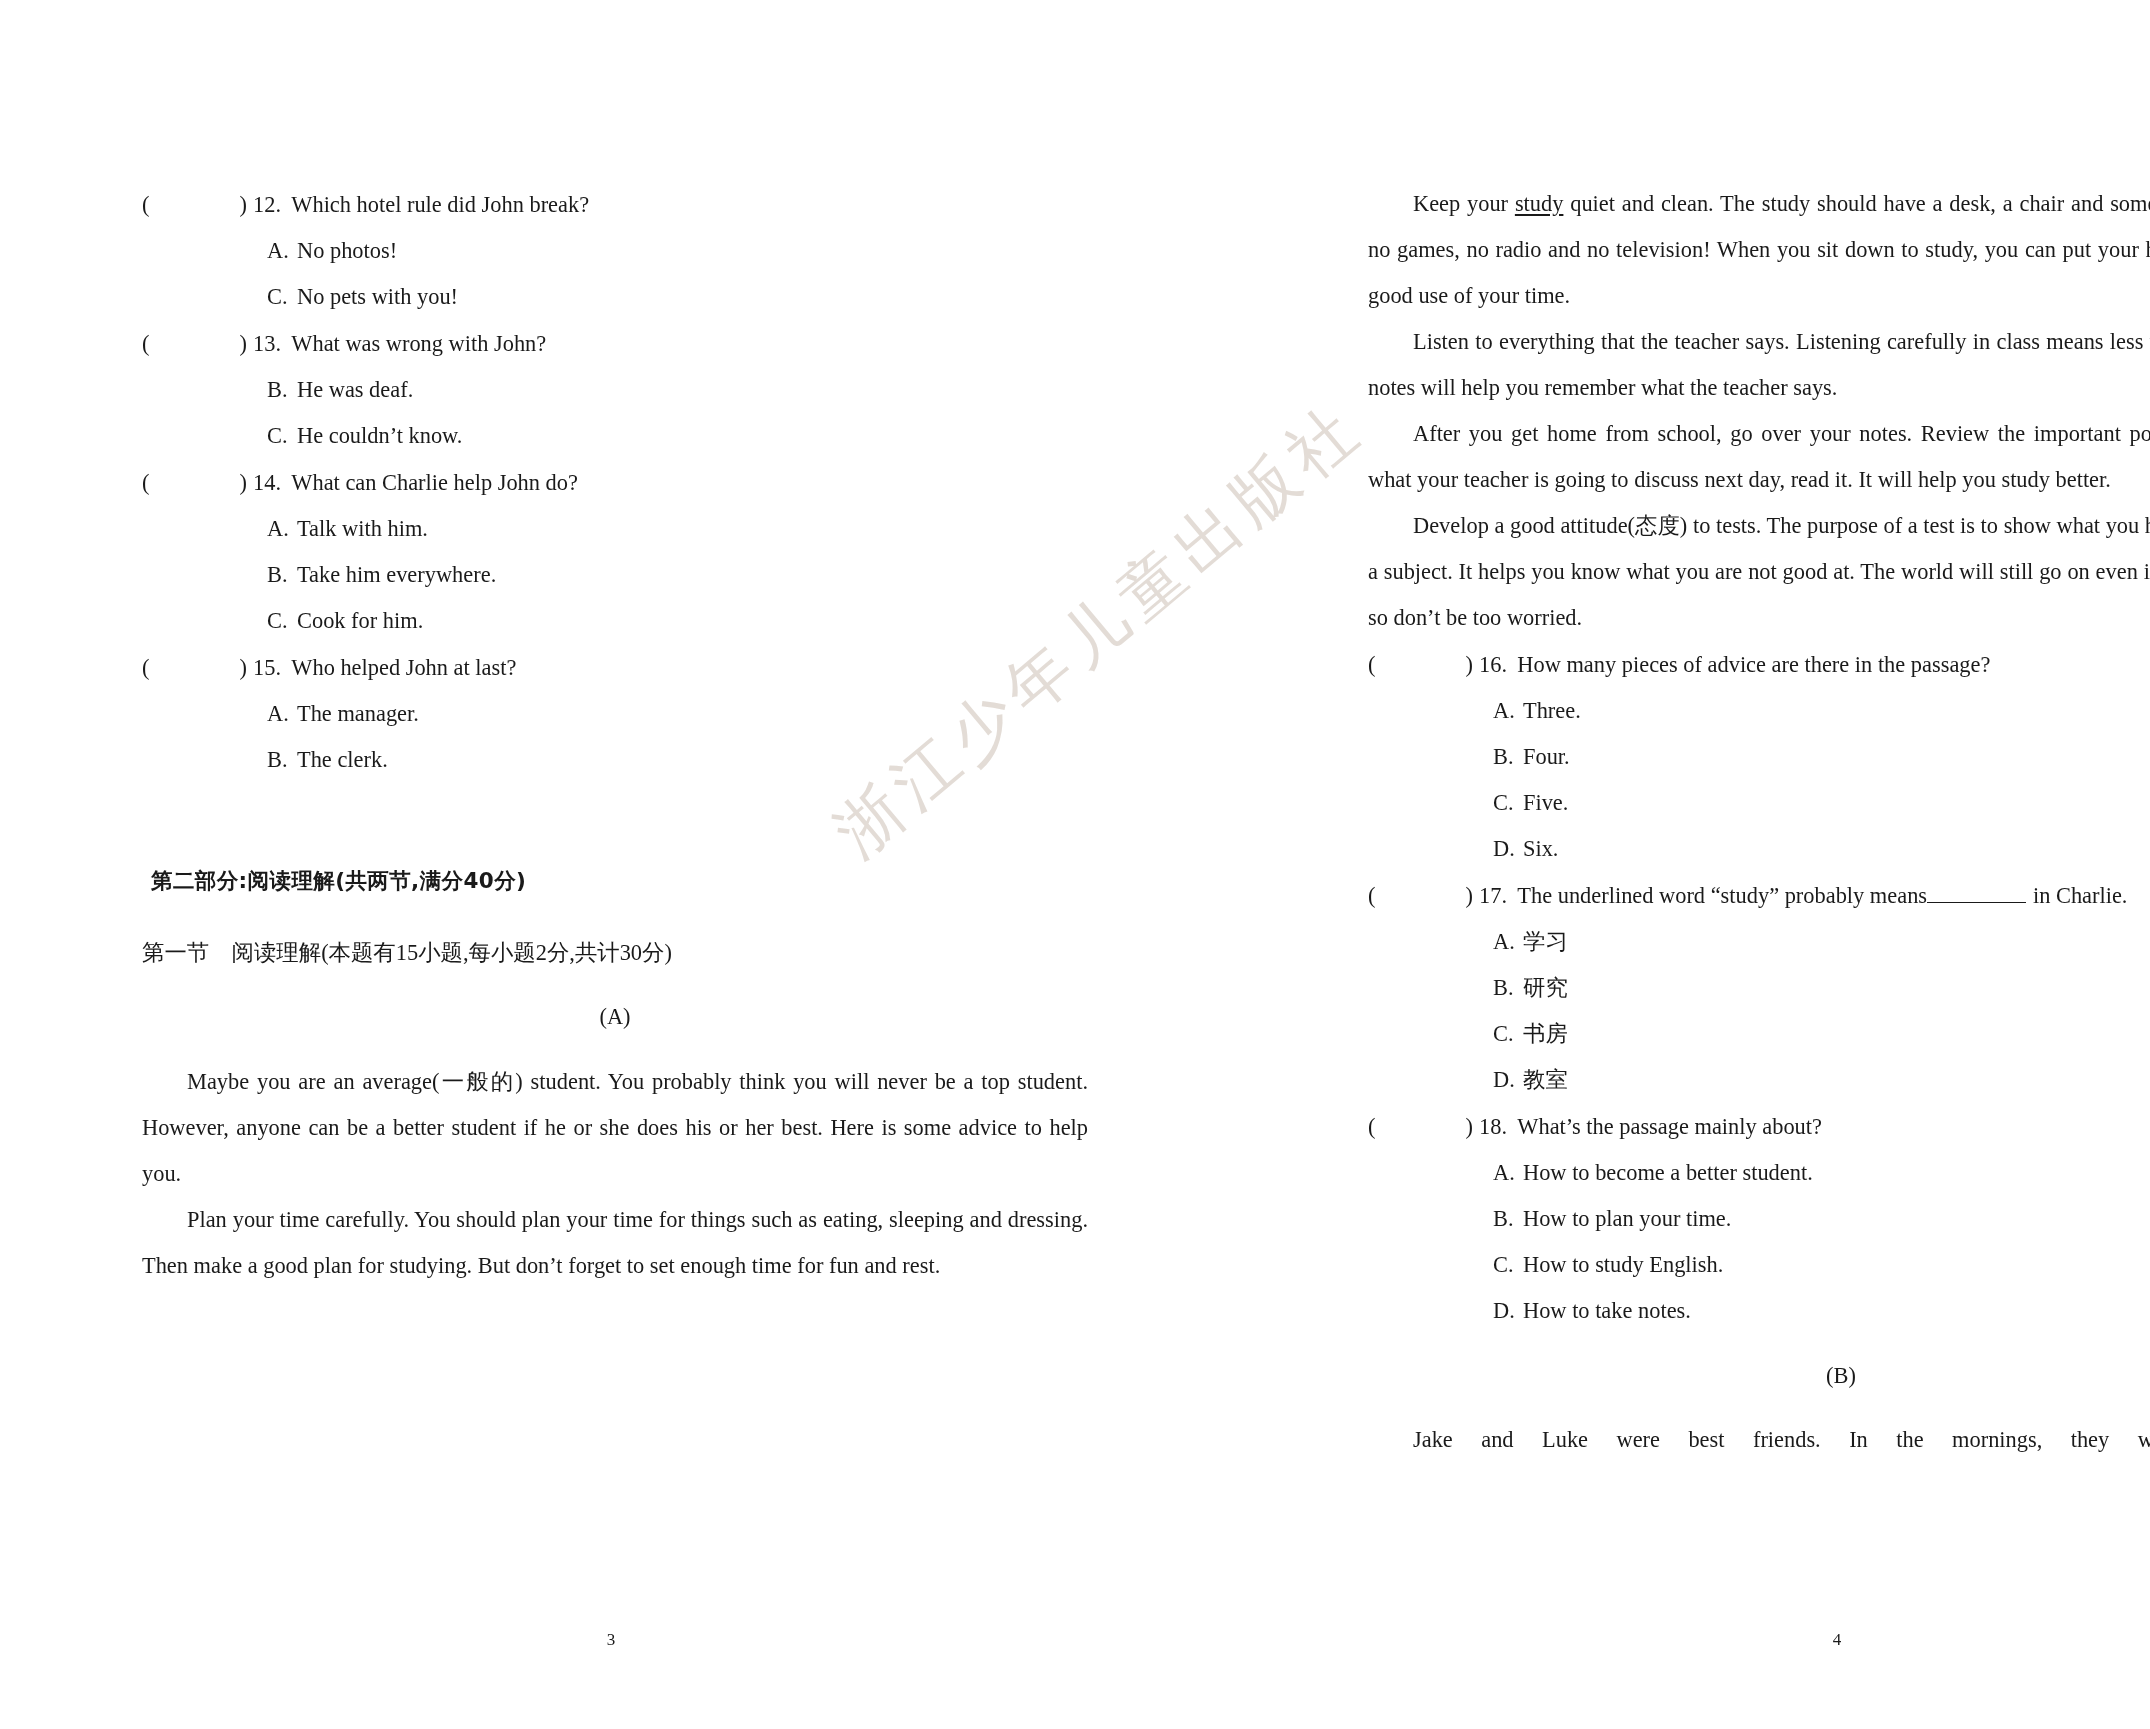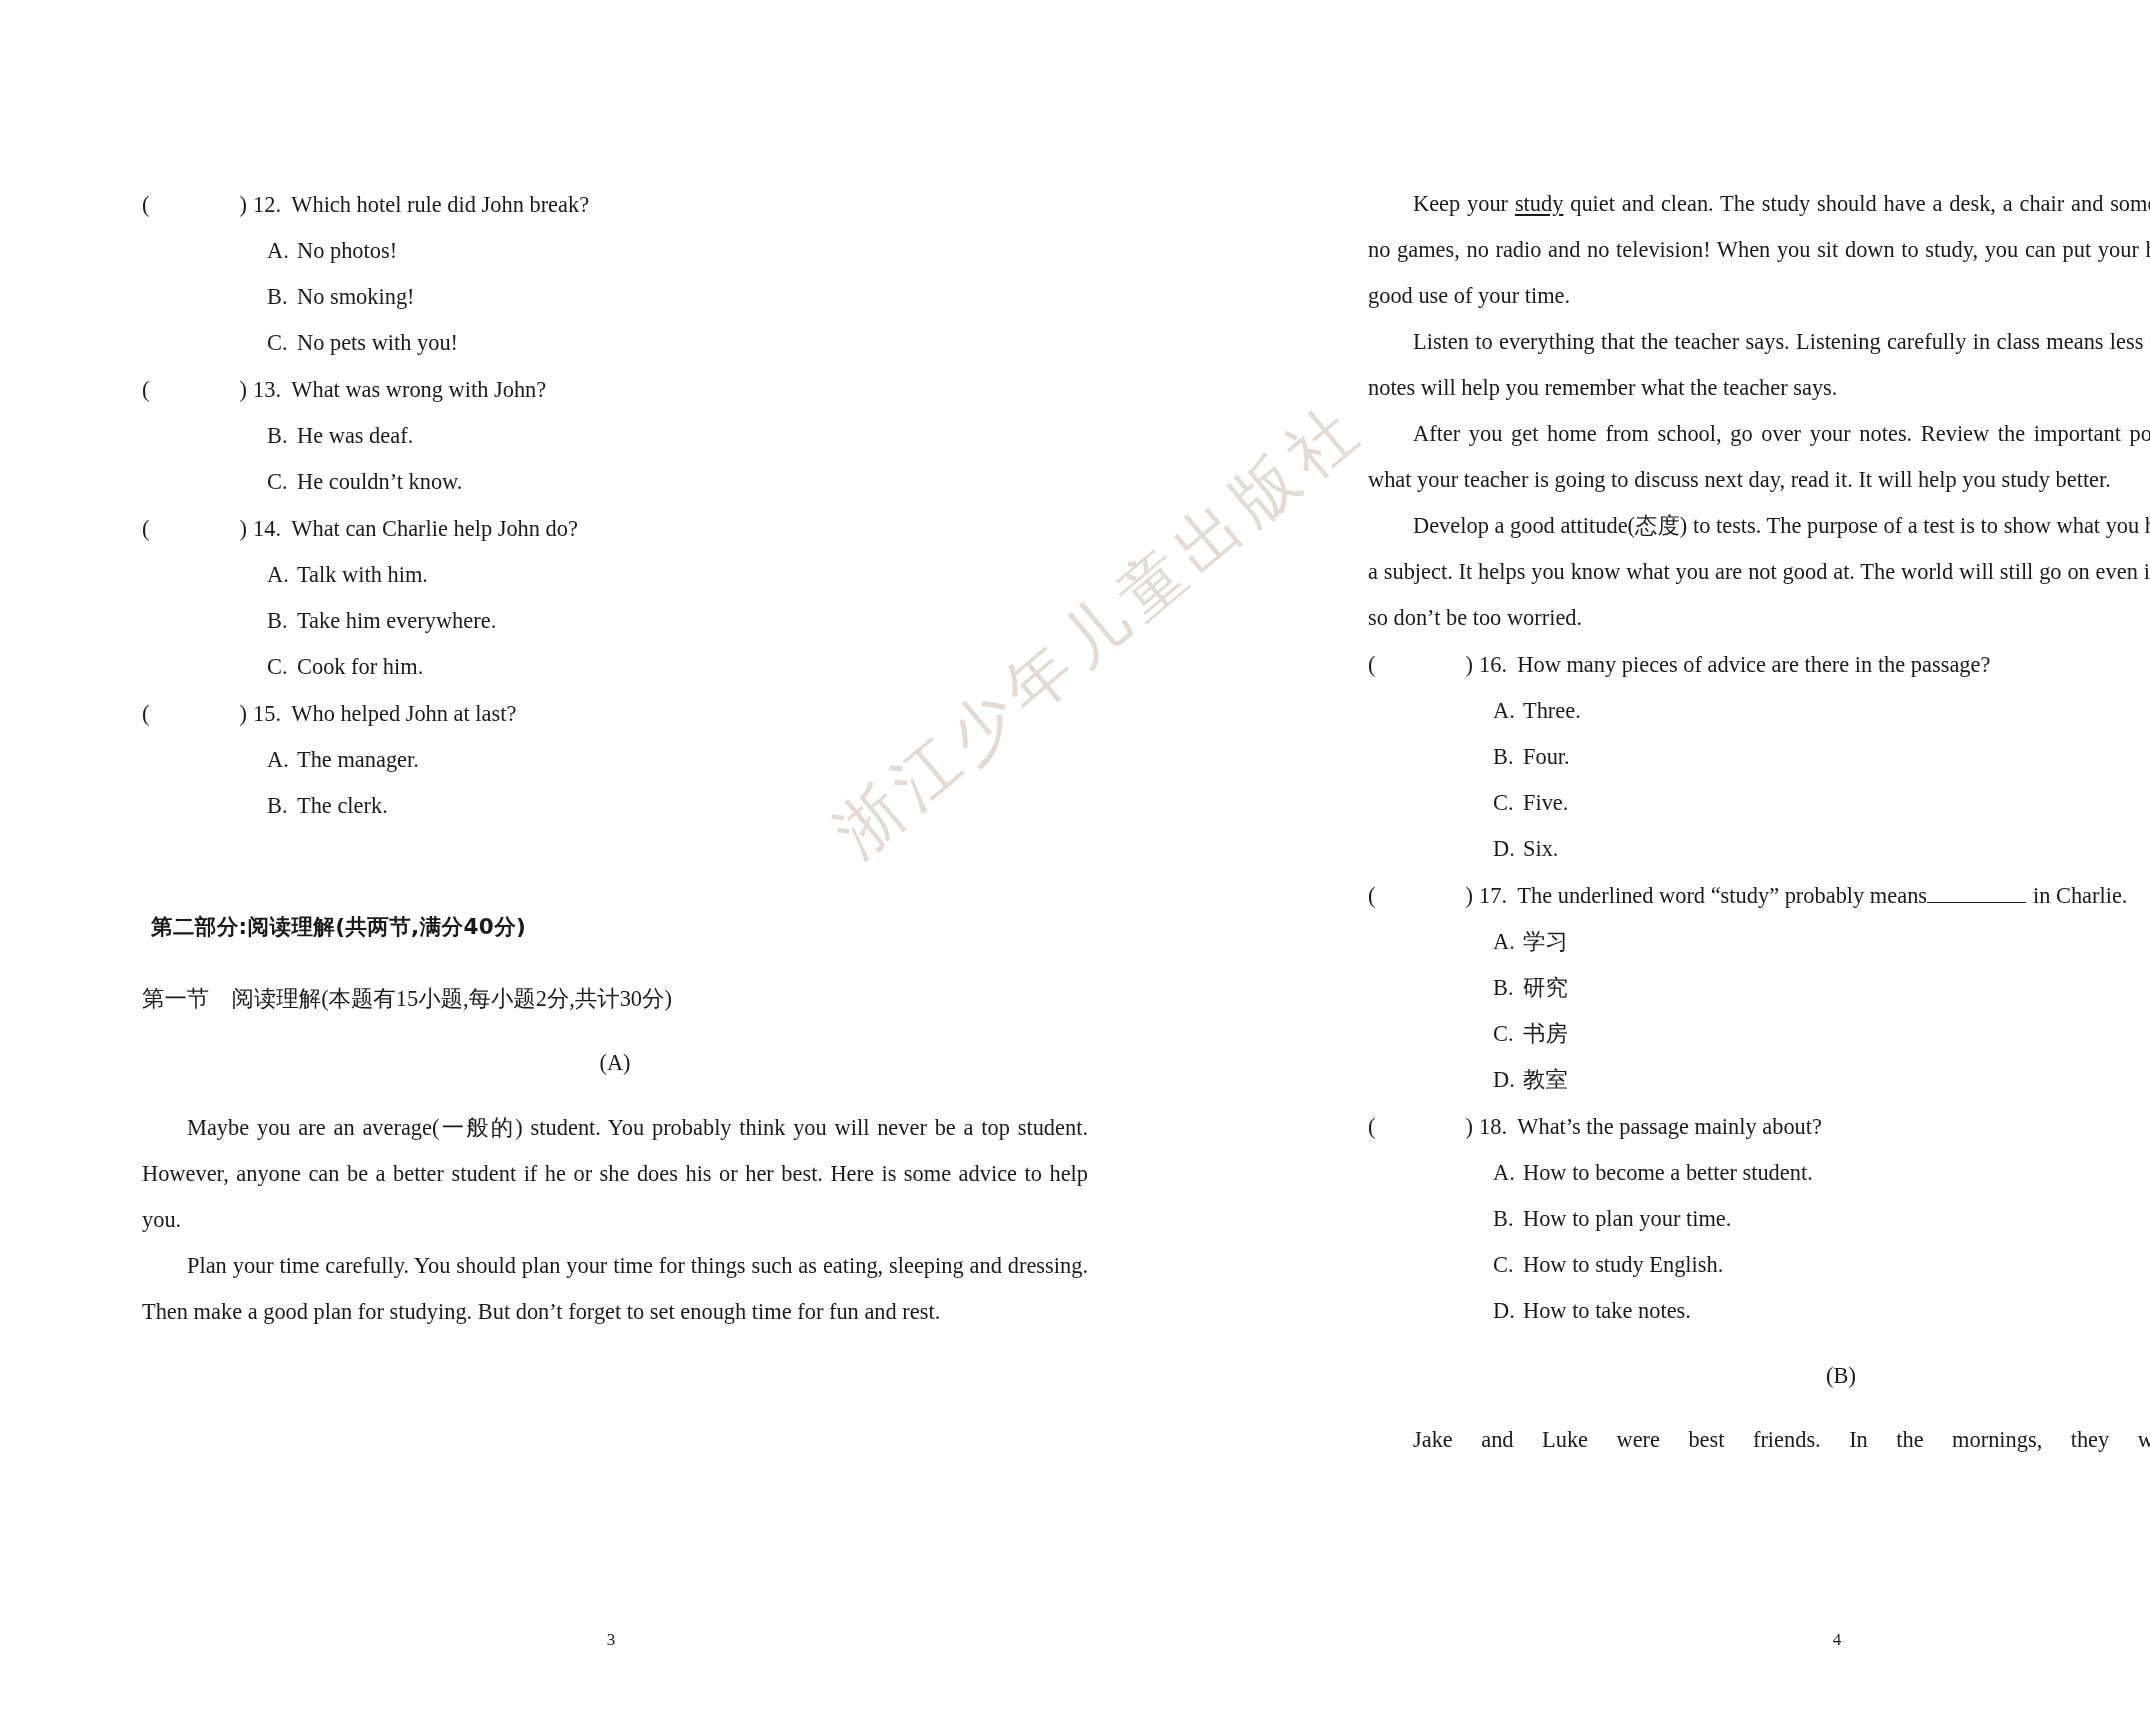--- a/index.html
+++ b/index.html
@@ -146,21 +146,20 @@
 
   <div class="col col-left">
 
     <div class="q-line">
       <span class="q-paren">(</span>
       <span class="q-rparen">)</span>
       <span class="q-num">12.</span>
       <span class="q-text">Which hotel rule did John break?</span>
     </div>
     <div class="opt-line"><span class="opt-letter">A.</span><span>No photos!</span></div>
-    <div class="opt-line"><span class="opt-letter">B.</span><span>No smoking!</span></div>
     <div class="opt-line"><span class="opt-letter">C.</span><span>No pets with you!</span></div>
 
     <div class="q-line">
       <span class="q-paren">(</span>
       <span class="q-rparen">)</span>
       <span class="q-num">13.</span>
       <span class="q-text">What was wrong with John?</span>
     </div>
     <div class="opt-line"><span class="opt-letter">B.</span><span>He was deaf.</span></div>
     <div class="opt-line"><span class="opt-letter">C.</span><span>He couldn’t know.</span></div>

